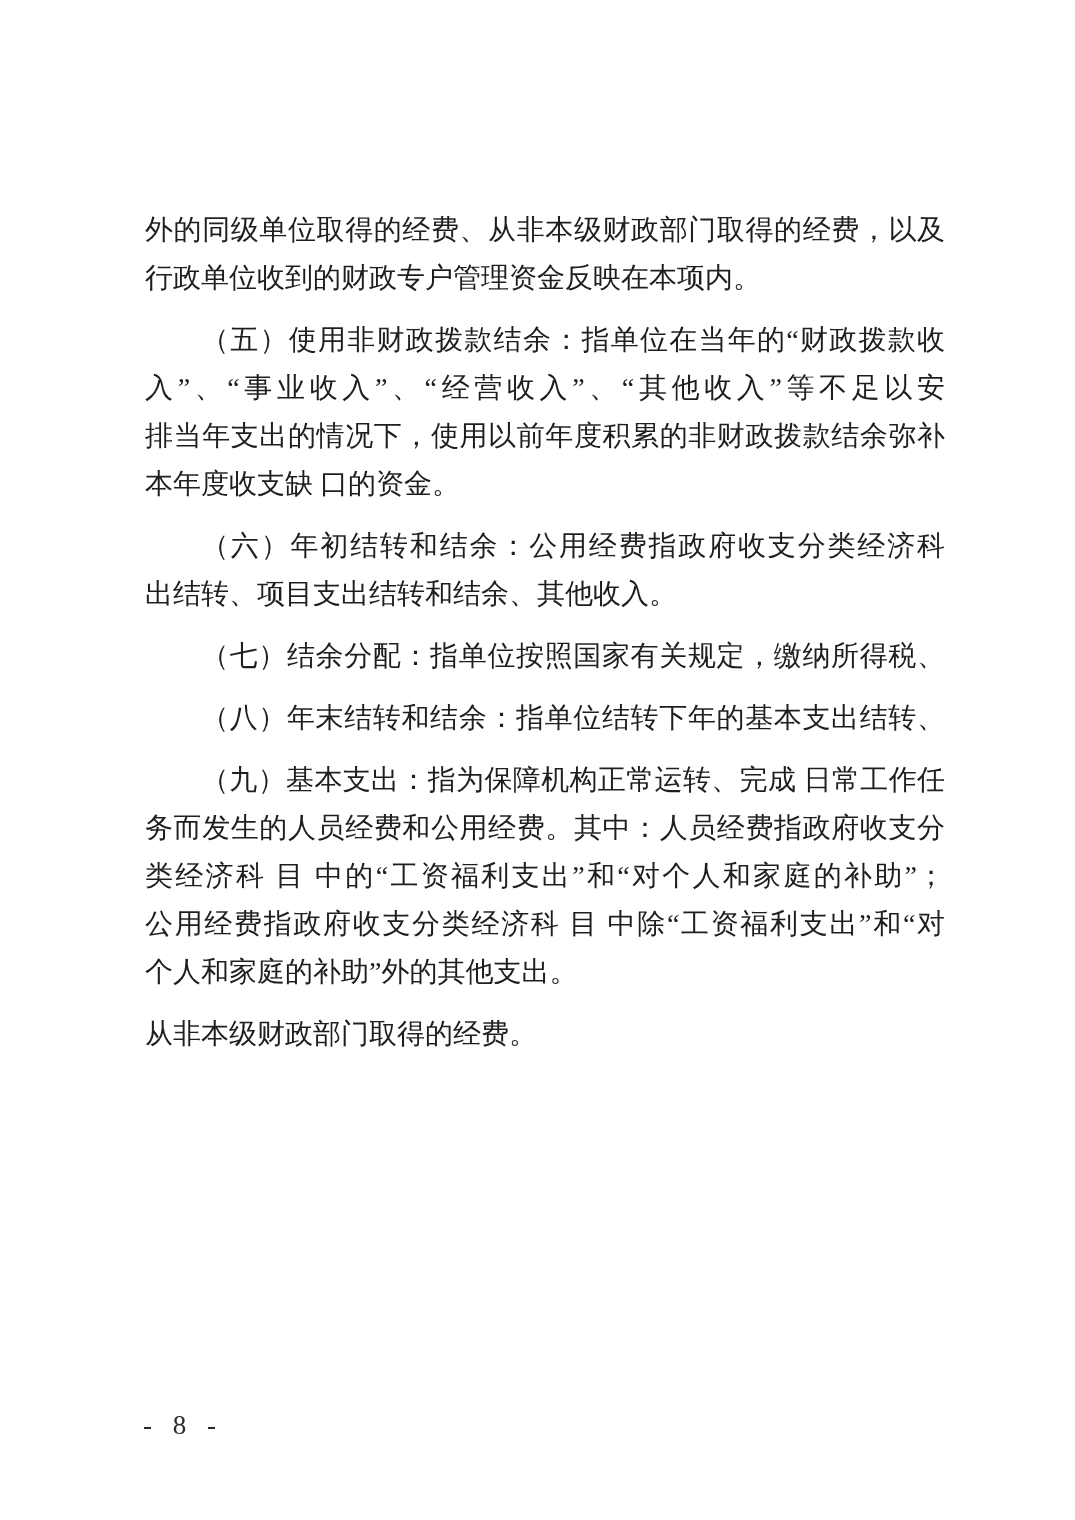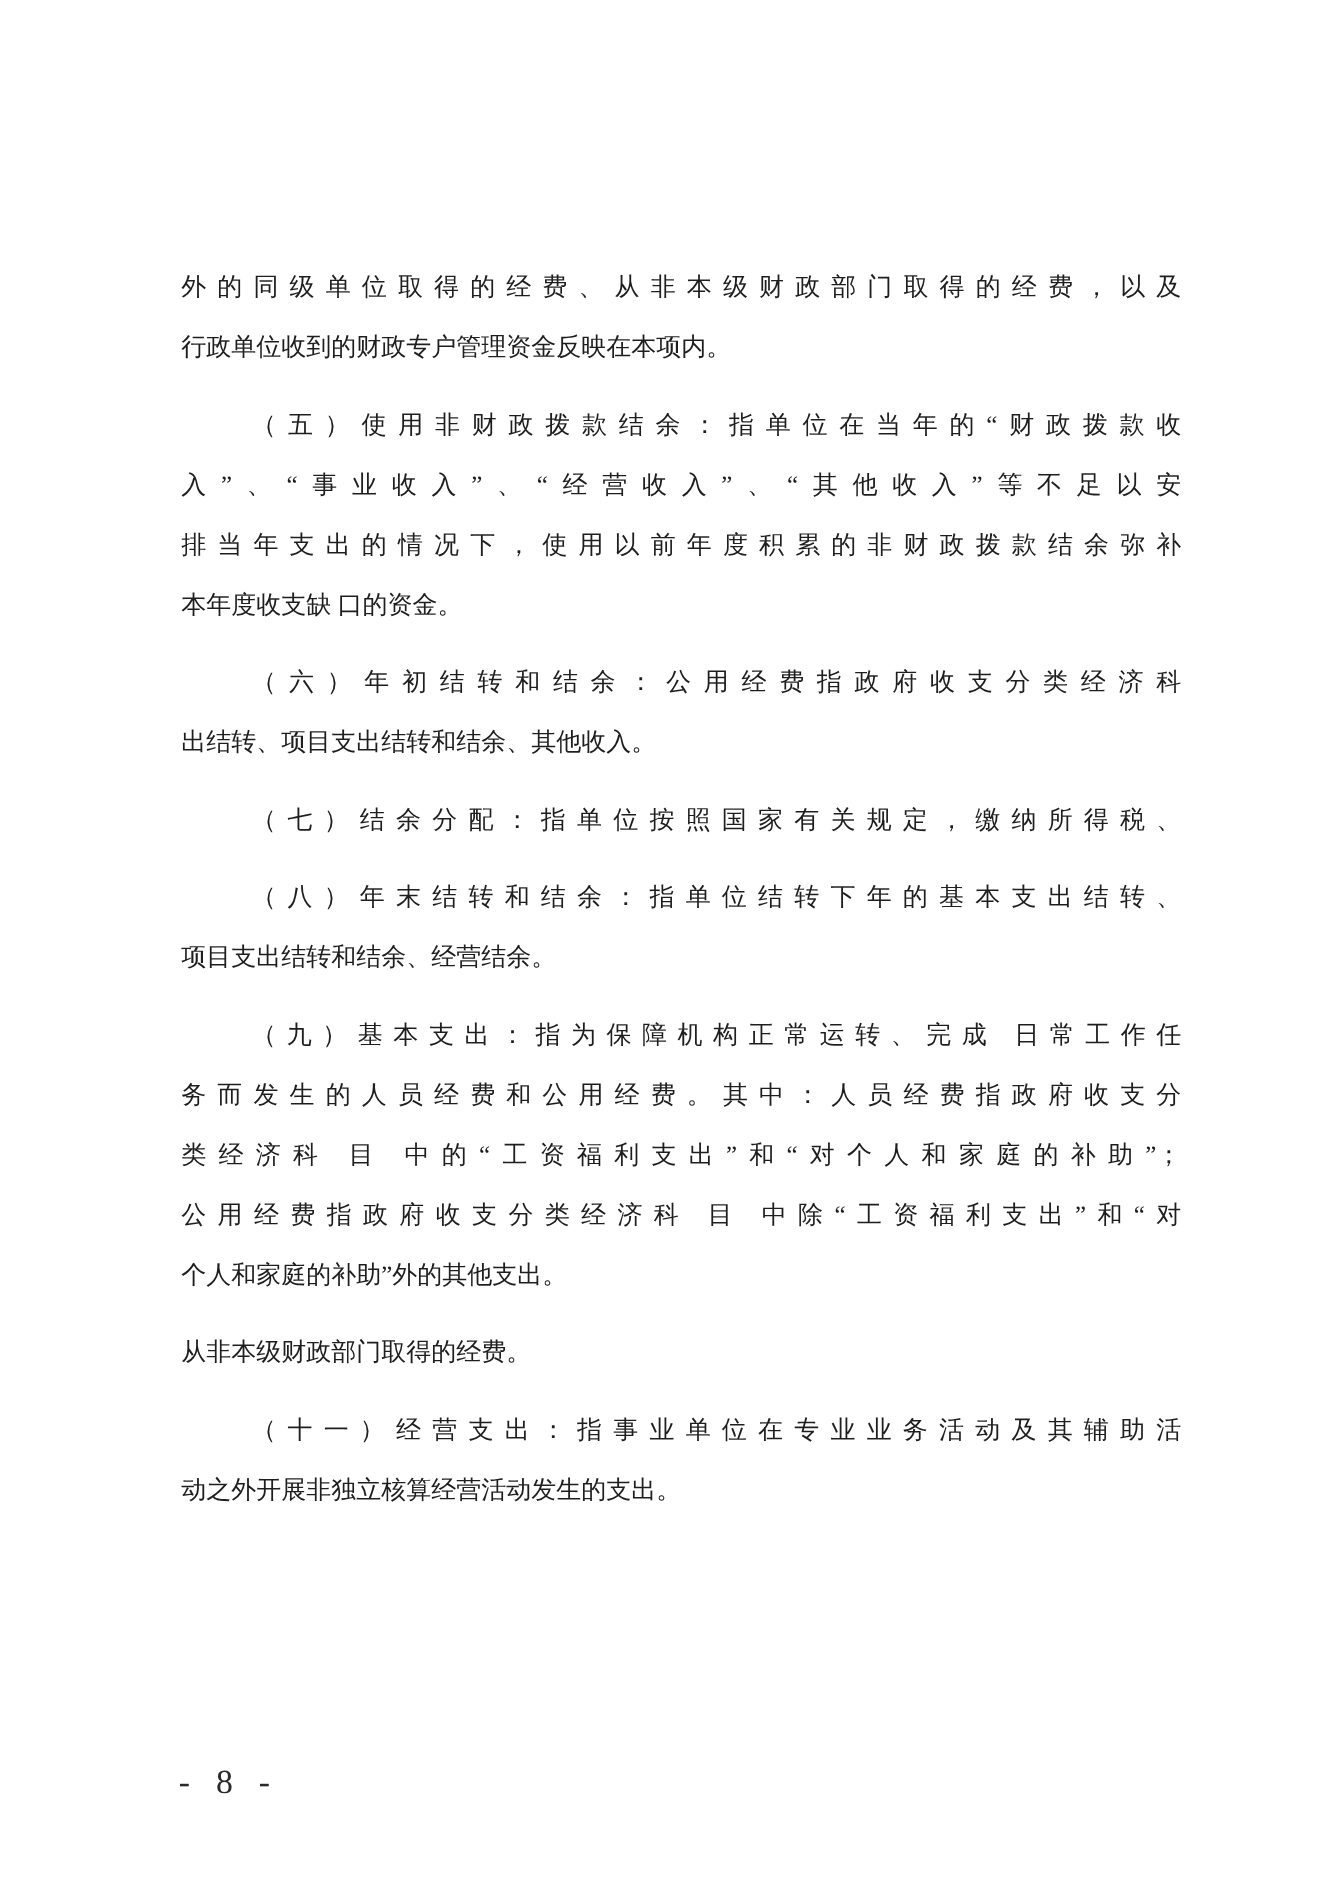--- a/index.html
+++ b/index.html
@@ -20,21 +20,21 @@
     left: 0; top: 0;
     width: 1075px;
     height: 1520px;
     background: #ffffff;
   }
   .text-block {
     position: absolute;
     left: 145px;
     top: 206px;
     width: 800px;
-    font-size: 20px;
+    font-size: 28px;
   }
   .text-block p {
     margin: 0;
     padding: 0;
   }
   .text-block p + p {
     margin-top: 14px;
   }
   .line {
     display: block;
@@ -90,37 +90,32 @@
       <span class="line jl ind">（六）年初结转和结余：公用经费指政府收支分类经济科</span>
       <span class="line ll">出结转、项目支出结转和结余、其他收入。</span>
     </p>
 
     <p>
       <span class="line jl ind">（七）结余分配：指单位按照国家有关规定，缴纳所得税、</span>
     </p>
 
     <p>
       <span class="line jl ind">（八）年末结转和结余：指单位结转下年的基本支出结转、</span>
-      <span class="line ll">项目支出结转和结余、经营结余。</span>
     </p>
 
     <p>
       <span class="line jl ind">（九）基本支出：指为保障机构正常运转、完成 日常工作任</span>
       <span class="line jl">务而发生的人员经费和公用经费。其中：人员经费指政府收支分</span>
       <span class="line jl">类经济科 目 中的“工资福利支出”和“对个人和家庭的补助”；</span>
       <span class="line jl">公用经费指政府收支分类经济科 目 中除“工资福利支出”和“对</span>
       <span class="line ll">个人和家庭的补助”外的其他支出。</span>
     </p>
 
     <p>
       <span class="line ll">从非本级财政部门取得的经费。</span>
     </p>
 
-    <p>
-      <span class="line jl ind">（十一）经营支出：指事业单位在专业业务活动及其辅助活</span>
-      <span class="line ll">动之外开展非独立核算经营活动发生的支出。</span>
-    </p>
 
   </div>
 
   <div class="page-number">- 8 -</div>
 
 </div>
 
 </body></html>

